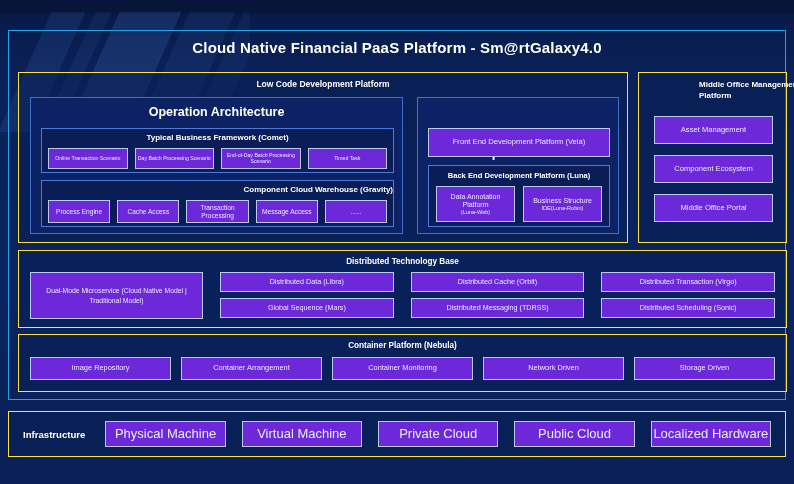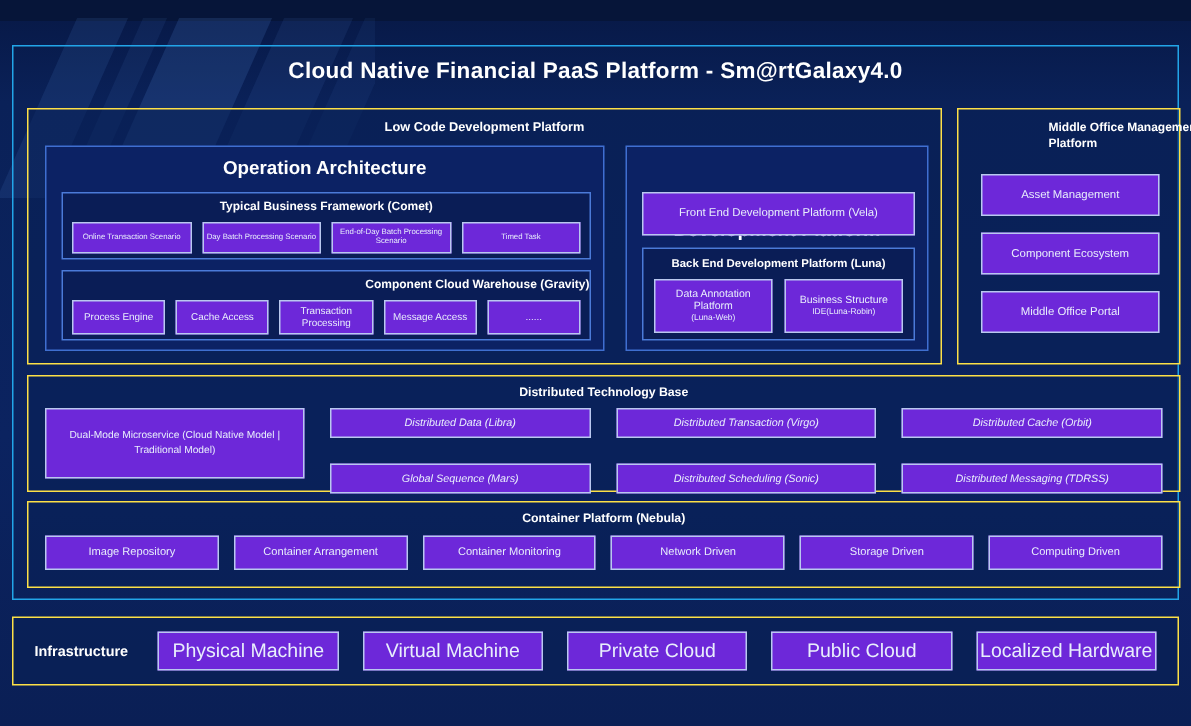--- a/index.html
+++ b/index.html
@@ -223,21 +223,21 @@
     font-size: 8.2px; font-weight: bold; text-align: center; color: #ffffff;
   }
   #dtb-body {
     position: absolute; left: 11px; top: 21px; right: 11px;
     display: flex; gap: 17px;
   }
   #dtb-dual {
     width: 173px; height: 47px;
     font-size: 6.8px; flex-direction: column; line-height: 1.35;
   }
-  .dtb-col { flex: 1; display: flex; flex-direction: column; gap: 17px; font-style: italic; }
+  .dtb-col { flex: 1; display: flex; flex-direction: column; gap: 6px; }
   .dtb-col .leaf { height: 20px; font-size: 7.2px; }
 
   
   #container-frame {
     position: absolute;
     left: 9px; top: 303px;
     width: 769px; height: 58px;
   }
   #container-title {
     position: absolute; left: 0; right: 0; top: 6px;
@@ -347,39 +347,38 @@
 
     <div id="dtb-frame" class="frame">
       <div id="dtb-title" class="sec-title">Distributed Technology Base</div>
       <div id="dtb-body">
         <div id="dtb-dual" class="leaf">Dual-Mode Microservice (Cloud Native Model | Traditional Model)</div>
         <div class="dtb-col">
           <div class="leaf">Distributed Data (Libra)</div>
           <div class="leaf">Global Sequence (Mars)</div>
         </div>
         <div class="dtb-col">
+          <div class="leaf">Distributed Cache (Orbit)</div>
+          <div class="leaf">Distributed Messaging (TDRSS)</div>
+        </div>
+        <div class="dtb-col">
           <div class="leaf">Distributed Transaction (Virgo)</div>
           <div class="leaf">Distributed Scheduling (Sonic)</div>
-        </div>
-        <div class="dtb-col">
-          <div class="leaf">Distributed Cache (Orbit)</div>
-          <div class="leaf">Distributed Messaging (TDRSS)</div>
         </div>
       </div>
     </div>
 
     <div id="container-frame" class="frame">
       <div id="container-title" class="sec-title">Container Platform (Nebula)</div>
       <div id="container-row">
         <div class="leaf">Image Repository</div>
         <div class="leaf">Container Arrangement</div>
         <div class="leaf">Container Monitoring</div>
         <div class="leaf">Network Driven</div>
         <div class="leaf">Storage Driven</div>
-        <div class="leaf">Computing Driven</div>
       </div>
     </div>
 
   </div>
 
   <div id="infra-frame" class="frame">
     <div id="infra-label">Infrastructure</div>
     <div id="infra-row">
       <div class="leaf">Physical Machine</div>
       <div class="leaf">Virtual Machine</div>

